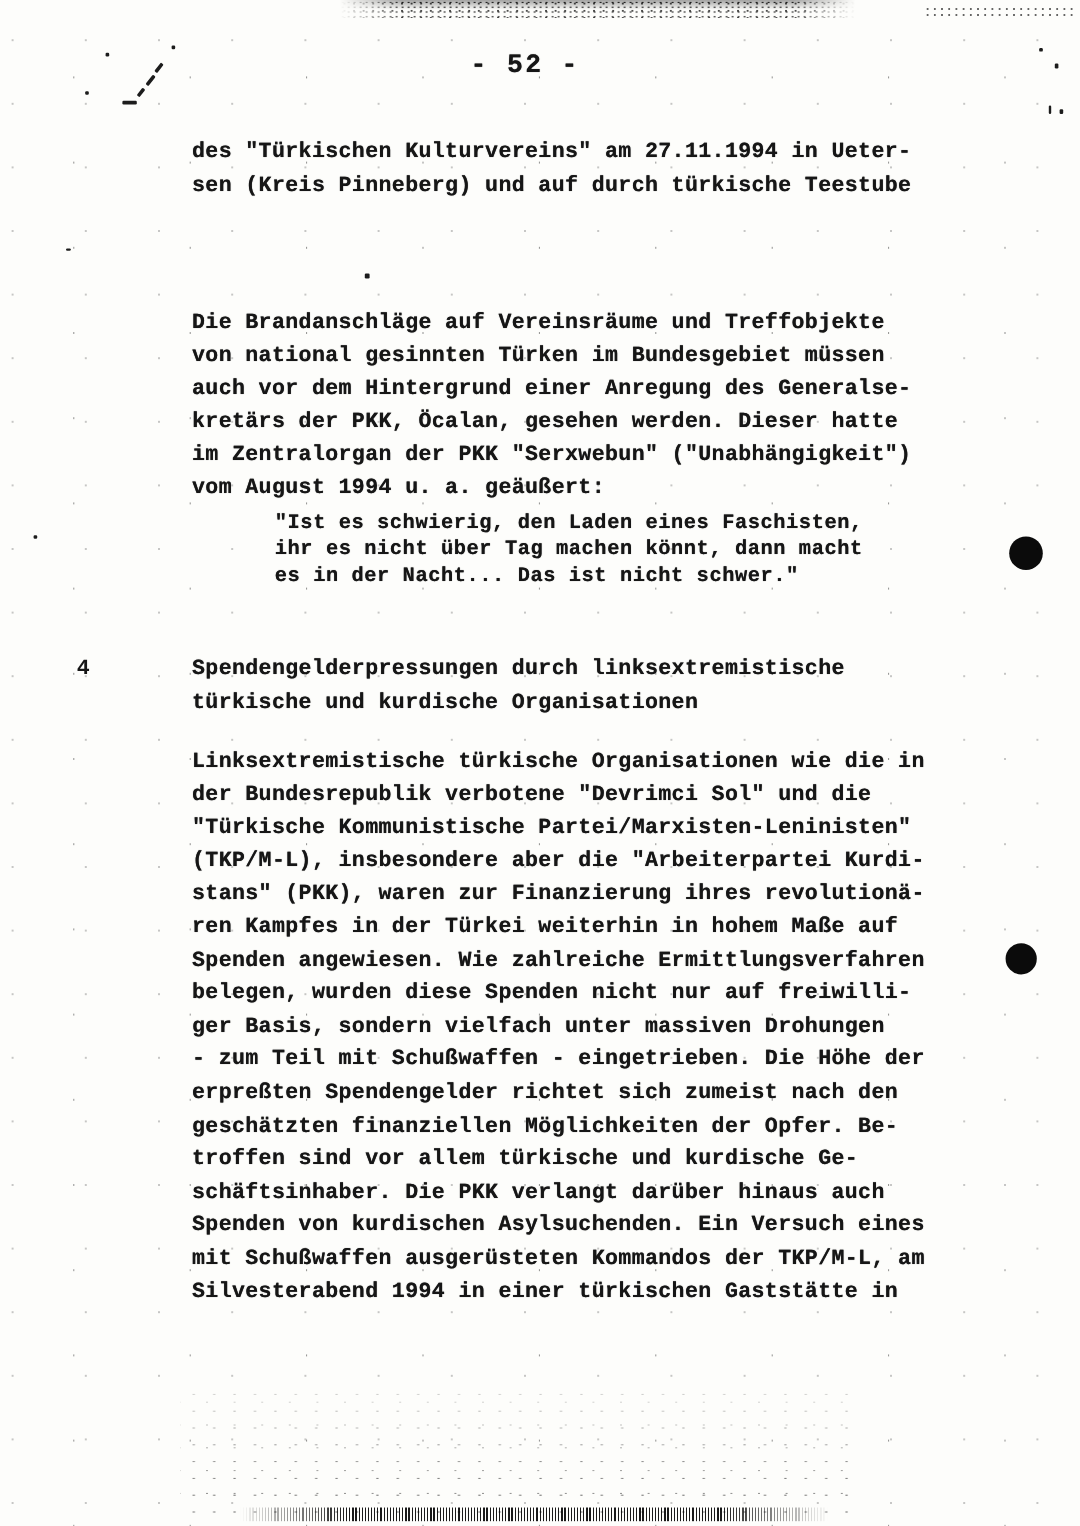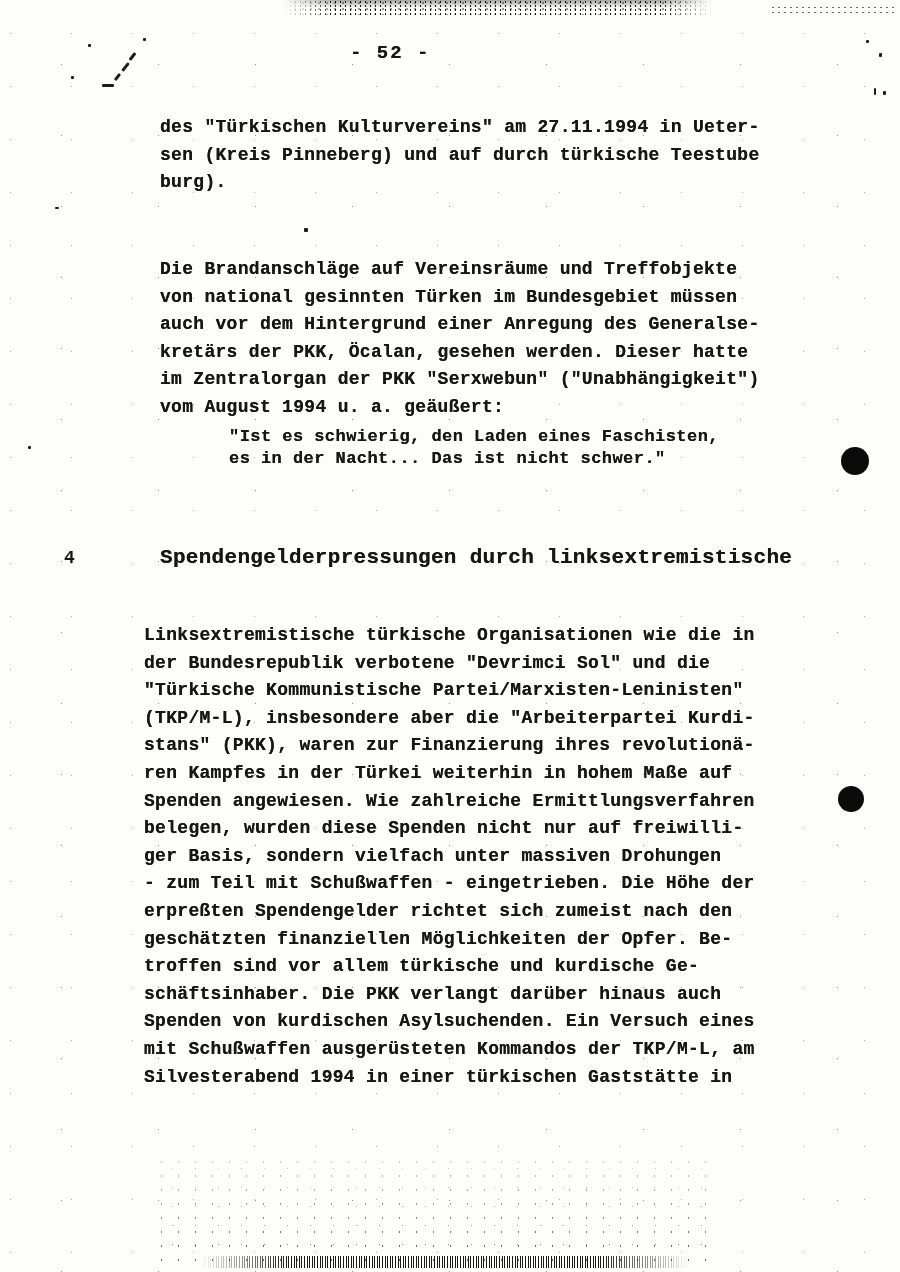--- a/index.html
+++ b/index.html
@@ -9,31 +9,31 @@
     margin:0 auto;
     background:#fdfdfb;
     overflow:hidden;
     font-family:"Liberation Mono","DejaVu Sans Mono",monospace;
     font-weight:700;
     color:var(--ink,#161616);
   }
   .tblock{position:absolute;white-space:pre;}
   .tline{white-space:pre;text-shadow:0 0 0.6px rgba(10,10,10,0.85);}
   .page-number{
-    position:absolute;left:350px;top:42px;
-    font-size:19px;letter-spacing:2px;
+    position:absolute;left:392px;top:42px;
+    font-size:22px;letter-spacing:2px;
     text-shadow:0 0 0.6px rgba(10,10,10,0.85);
   }
   .para{font-size:18px;line-height:27.6px;letter-spacing:0.3px;}
   .p1{left:160px;top:114px;}
   .p2{left:160px;top:256px;}
   .quote{left:229px;top:426px;font-size:17px;line-height:21.8px;letter-spacing:0.45px;}
   .sec-num{left:64px;top:544px;font-size:18px;line-height:28px;}
-  .heading{left:160px;top:544px;font-size:21px;line-height:28px;letter-spacing:0.3px;}
-  .bodytext{left:144px;top:622px;font-size:18px;line-height:27.6px;letter-spacing:0.3px;}
+  .heading{left:160px;top:544px;font-size:18px;line-height:28px;letter-spacing:0.3px;}
+  .bodytext{left:160px;top:622px;font-size:18px;line-height:27.6px;letter-spacing:0.3px;}
 
   
   .hole{position:absolute;border-radius:50%;background:#0b0b0b;}
   .hole-1{left:841px;top:447px;width:28px;height:28px;}
   .hole-2{left:838px;top:786px;width:26px;height:26px;}
 
   
   .noise{position:absolute;pointer-events:none;}
   .noise-page{
     left:0;top:0;width:900px;height:1272px;opacity:.8;
@@ -79,29 +79,29 @@
   .spk{position:absolute;background:#1c1c1c;border-radius:1px;}
   .slash{transform:rotate(38deg);}
 </style>
 </head>
 <body>
 
 <div class="page" style="--ink: #161616; background: rgb(253, 253, 251);">
 
   <div class="page-number">- 52 -</div>
 
-  <div class="tblock para p1"><div class="tline">des "Türkischen Kulturvereins" am 27.11.1994 in Ueter-</div><div class="tline">sen (Kreis Pinneberg) und auf durch türkische Teestube</div><div class="tline">burg).</div></div>
+  <div class="tblock para p1"><div class="tline">des "Türkischen Kulturvereins" am 27.11.1994 in Ueter-</div><div class="tline">sen (Kreis Pinneberg) und auf durch türkische Teestube</div></div>
 
   <div class="tblock para p2"><div class="tline">Die Brandanschläge auf Vereinsräume und Treffobjekte</div><div class="tline">von national gesinnten Türken im Bundesgebiet müssen</div><div class="tline">auch vor dem Hintergrund einer Anregung des Generalse-</div><div class="tline">kretärs der PKK, Öcalan, gesehen werden. Dieser hatte</div><div class="tline">im Zentralorgan der PKK "Serxwebun" ("Unabhängigkeit")</div><div class="tline">vom August 1994 u. a. geäußert:</div></div>
 
-  <div class="tblock quote"><div class="tline">"Ist es schwierig, den Laden eines Faschisten,</div><div class="tline">es in der Nacht... Das ist nicht schwer."</div></div>
+  <div class="tblock quote"><div class="tline">"Ist es schwierig, den Laden eines Faschisten,</div><div class="tline">ihr es nicht über Tag machen könnt, dann macht</div><div class="tline">es in der Nacht... Das ist nicht schwer."</div></div>
 
   <div class="tblock sec-num">4</div>
 
-  <div class="tblock heading"><div class="tline">Spendengelderpressungen durch linksextremistische</div></div>
+  <div class="tblock heading"><div class="tline">Spendengelderpressungen durch linksextremistische</div><div class="tline">türkische und kurdische Organisationen</div></div>
 
   <div class="tblock bodytext"><div class="tline">Linksextremistische türkische Organisationen wie die in</div><div class="tline">der Bundesrepublik verbotene "Devrimci Sol" und die</div><div class="tline">"Türkische Kommunistische Partei/Marxisten-Leninisten"</div><div class="tline">(TKP/M-L), insbesondere aber die "Arbeiterpartei Kurdi-</div><div class="tline">stans" (PKK), waren zur Finanzierung ihres revolutionä-</div><div class="tline">ren Kampfes in der Türkei weiterhin in hohem Maße auf</div><div class="tline">Spenden angewiesen. Wie zahlreiche Ermittlungsverfahren</div><div class="tline">belegen, wurden diese Spenden nicht nur auf freiwilli-</div><div class="tline">ger Basis, sondern vielfach unter massiven Drohungen</div><div class="tline">- zum Teil mit Schußwaffen - eingetrieben. Die Höhe der</div><div class="tline">erpreßten Spendengelder richtet sich zumeist nach den</div><div class="tline">geschätzten finanziellen Möglichkeiten der Opfer. Be-</div><div class="tline">troffen sind vor allem türkische und kurdische Ge-</div><div class="tline">schäftsinhaber. Die PKK verlangt darüber hinaus auch</div><div class="tline">Spenden von kurdischen Asylsuchenden. Ein Versuch eines</div><div class="tline">mit Schußwaffen ausgerüsteten Kommandos der TKP/M-L, am</div><div class="tline">Silvesterabend 1994 in einer türkischen Gaststätte in</div></div>
 
   <div class="hole hole-1"></div>
   <div class="hole hole-2"></div>
 
   <div class="noise noise-page"></div>
   <div class="noise noise-top"></div>
   <div class="noise noise-top-right"></div>
   <div class="noise noise-bottom-cloud"></div>

